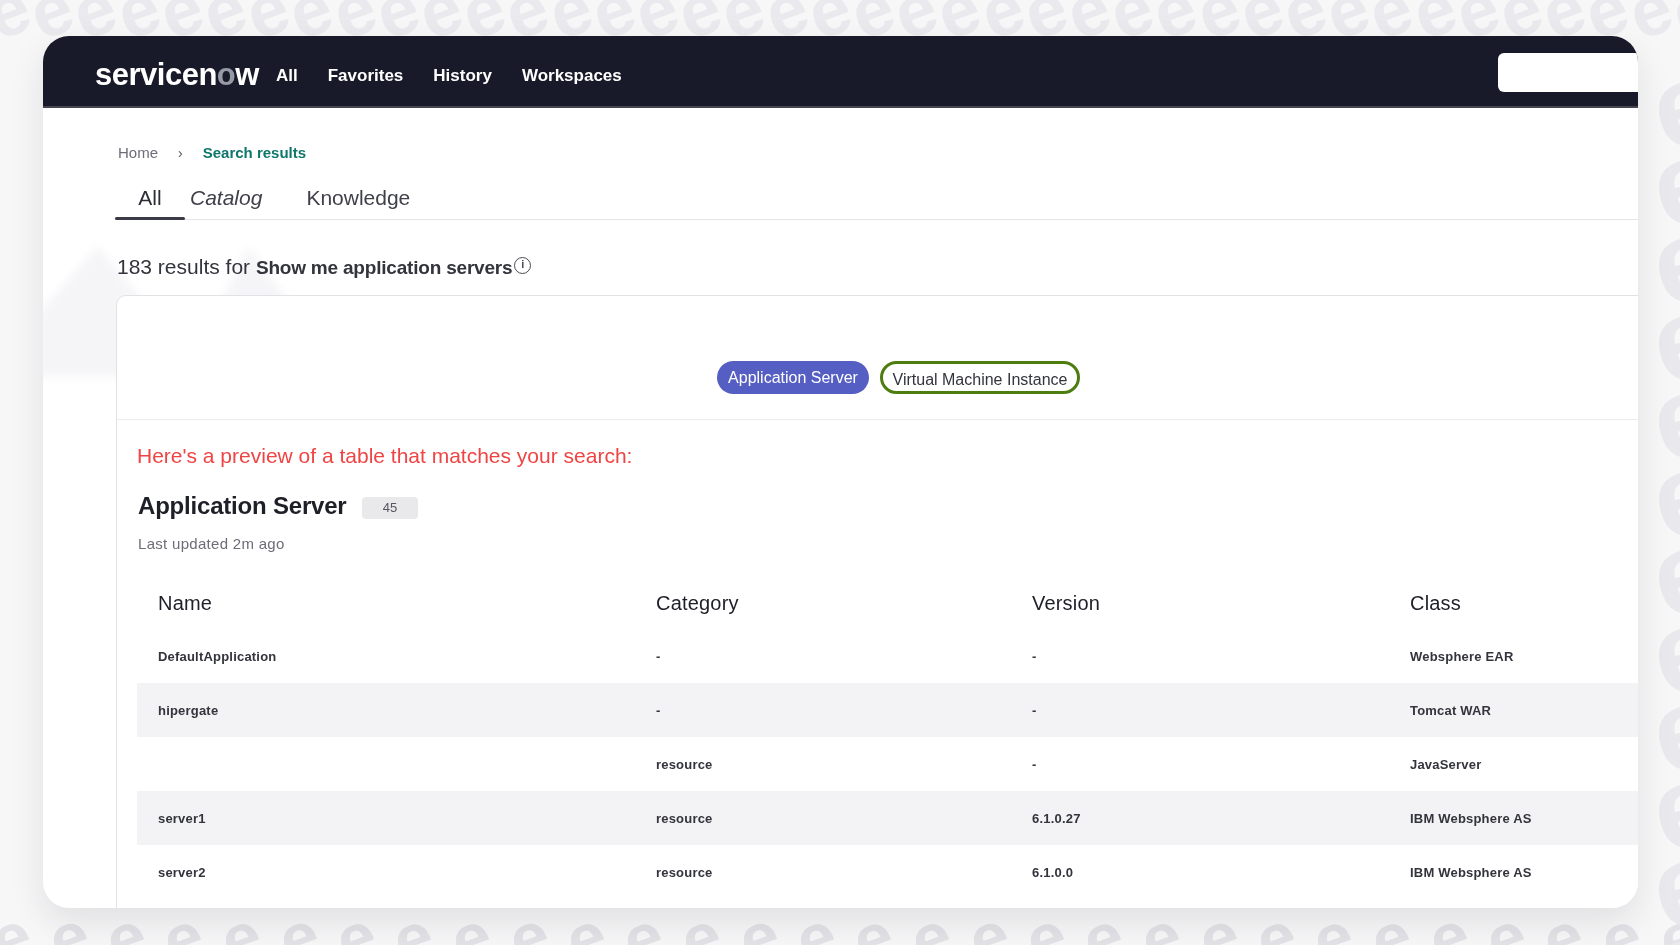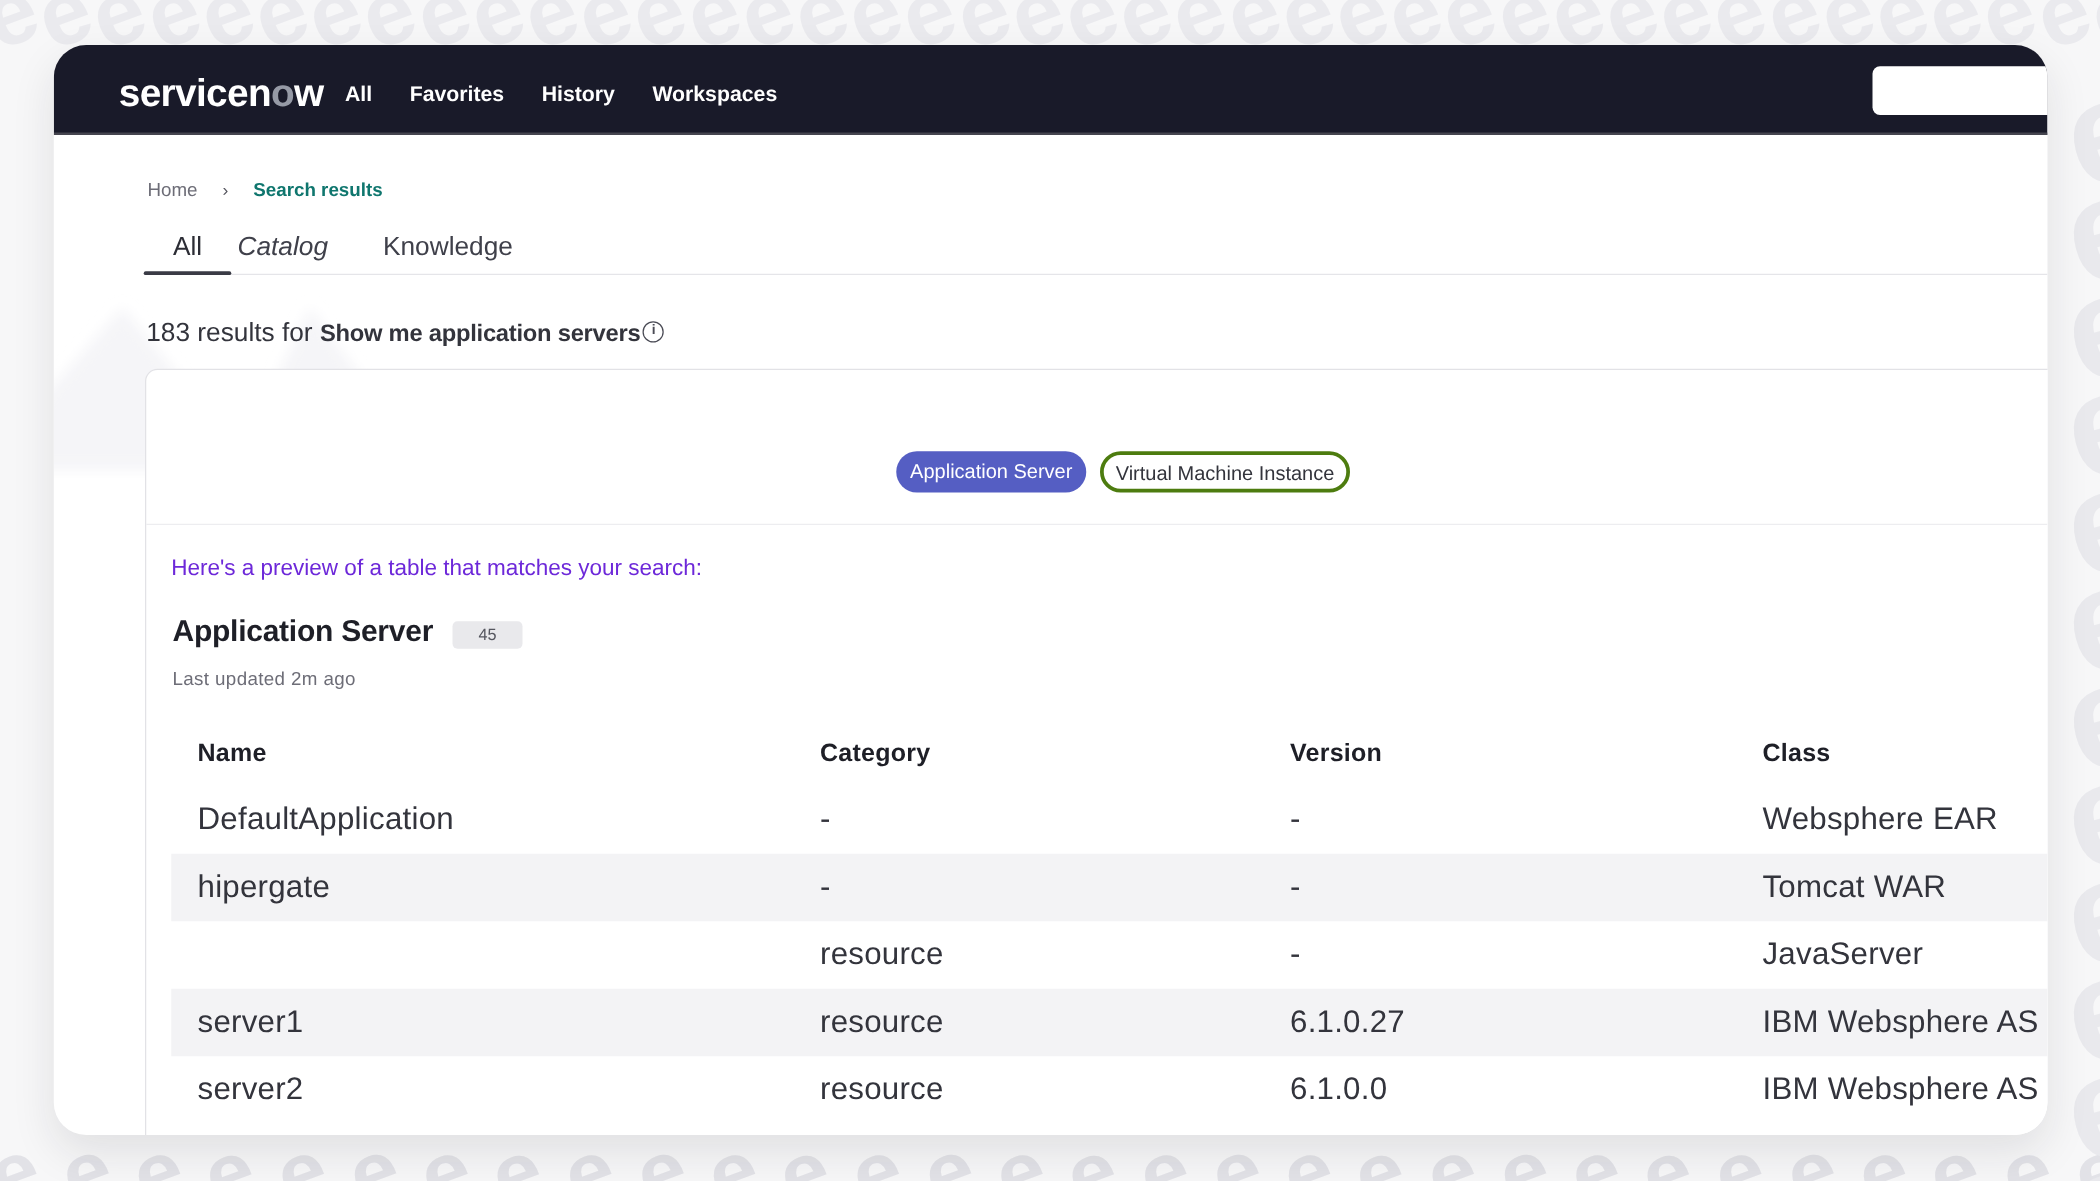--- a/index.html
+++ b/index.html
@@ -34,30 +34,30 @@
           font-size:11px; line-height:13.5px; text-align:center; color:#4a4b55; vertical-align:6px; margin-left:2px; font-style:normal; font-weight:bold;}
   .inner { position:absolute; left:73px; top:259px; width:1600px; height:660px;
            background:#fff; border:1px solid #e2e2e6; border-radius:10px; }
   .multi { position:absolute; left:93px; top:329px; font-size:21px; color:#33343c; letter-spacing:-0.2px; }
   .pill1 { position:absolute; left:674px; top:325px; width:152px; height:33px; background:#555ec3;
            border-radius:17px; color:#fff; font-size:16px; text-align:center; line-height:33px; }
   .pill2 { position:absolute; left:837px; top:325px; width:200px; height:33px; background:#fff;
            border:3px solid #4d7c0f; border-radius:17px; color:#33343c; font-size:16px;
            text-align:center; line-height:31px; }
   .divider { position:absolute; left:74px; top:383px; width:1521px; height:1px; background:#ededf0; }
-  .preview { position:absolute; left:94px; top:408px; font-size:18px; color:#6d28d9; }
+  .preview { position:absolute; left:94px; top:408px; font-size:21px; color:#ef4444; }
   .apptitle { position:absolute; left:95px; top:456px; font-size:24px; font-weight:bold; color:#1e1f27; letter-spacing:-0.2px;}
   .badge { position:absolute; left:319px; top:461px; width:56px; height:22px; background:#e9e9ec;
            border-radius:4px; font-size:13px; color:#55565f; text-align:center; line-height:22px; }
   .updated { position:absolute; left:95px; top:499px; font-size:15px; color:#6d6d77; letter-spacing:0.3px; }
   .thead { position:absolute; left:94px; top:540px; width:1501px; height:53px; }
   .row { position:absolute; left:94px; width:1563px; height:54px; }
   .row span, .thead span { position:absolute; top:50%; transform:translateY(-50%);
-        font-size:25px; color:#33343c; white-space:nowrap; letter-spacing:0.2px; }
-  .thead span { font-weight:bold; color:#1e1f27; font-size:20px; }
+        font-size:13px; color:#33343c; white-space:nowrap; letter-spacing:0.2px;font-weight:bold; }
+  .thead span { font-weight:normal; color:#1e1f27; font-size:20px; }
   .c1 { left:21px; } .c2 { left:519px; } .c3 { left:895px; } .c4 { left:1273px; }
   .gray { background:#f3f3f5; }
   .r1 { top:593px; } .r2 { top:647px; } .r3 { top:701px; } .r4 { top:755px; } .r5 { top:809px; }
   .wm { position:absolute; pointer-events:none; }
 </style>
 </head>
 <body>
   <svg class="bg" width="1680" height="945" xmlns="http://www.w3.org/2000/svg">
     <g font-family="Liberation Sans" font-weight="bold">
     <text x="-10" y="35" font-size="72" fill="#eaeaee" transform="rotate(-20 10 15)">e</text>

